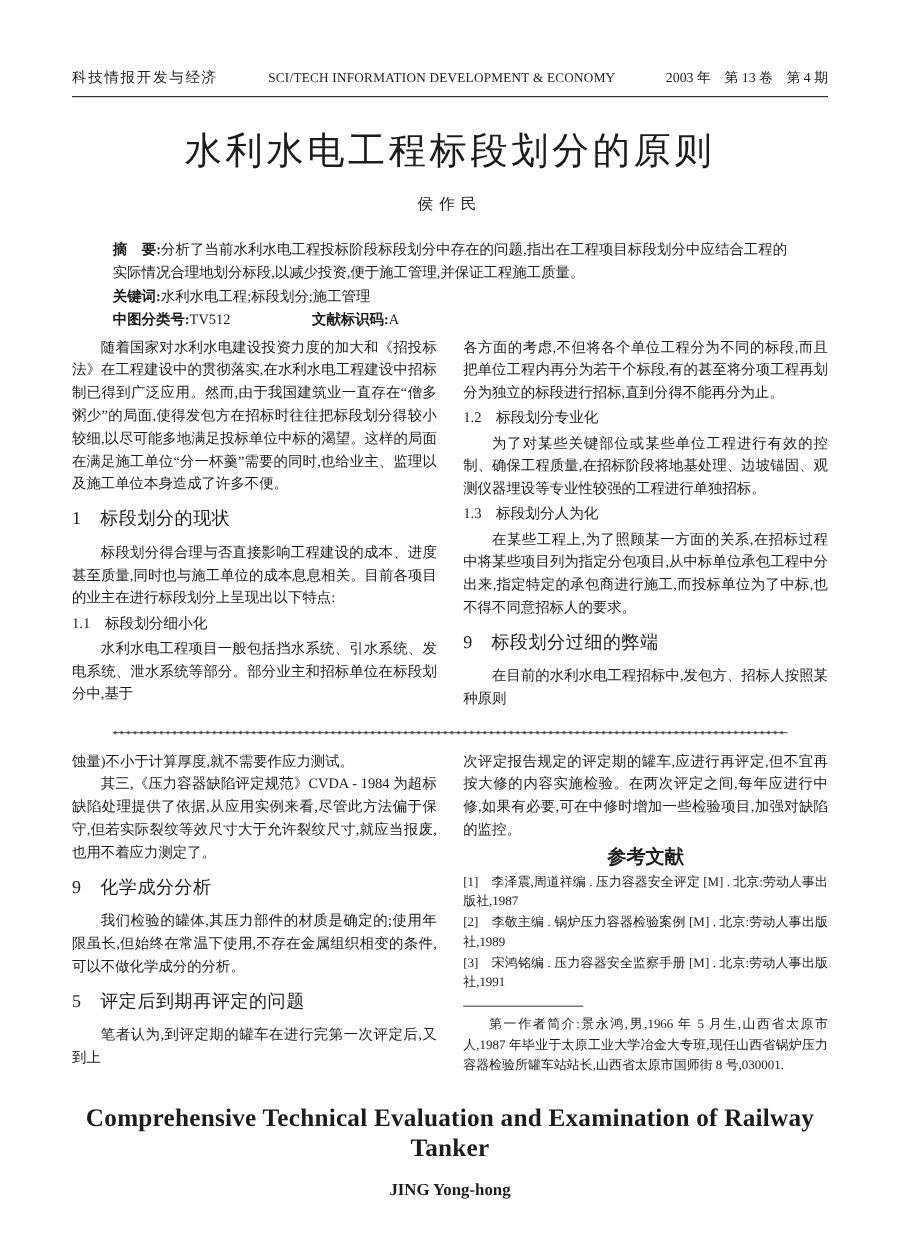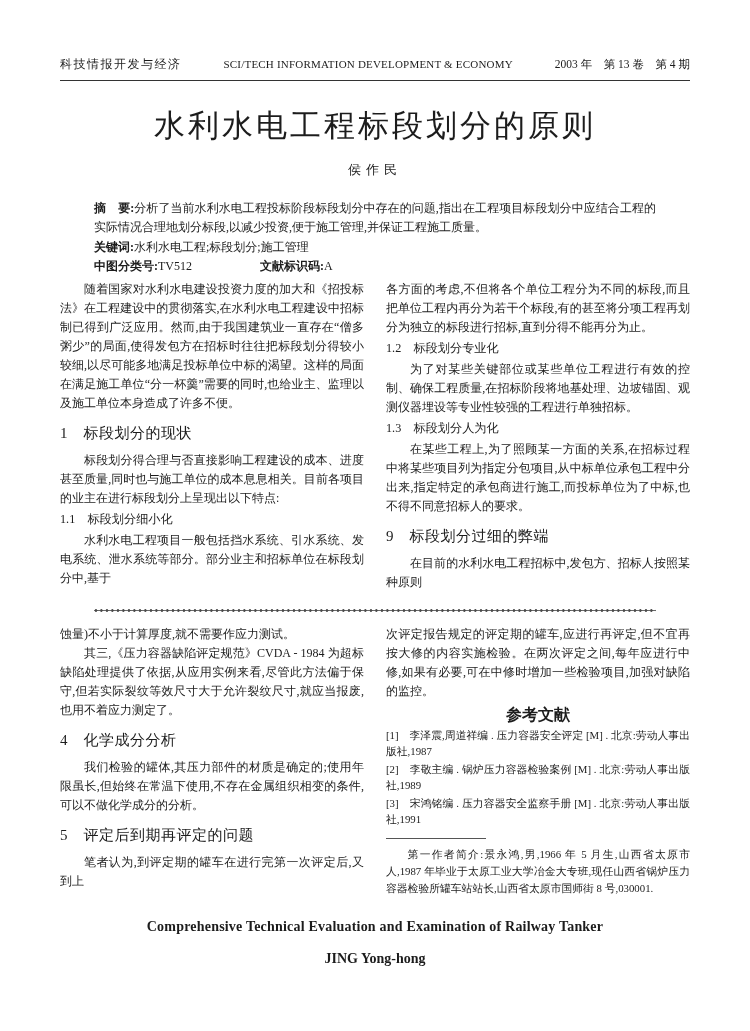--- a/index.html
+++ b/index.html
@@ -48,21 +48,21 @@
     background-repeat:repeat-x,repeat-x;
   }
 
   
   .refs-head{text-align:center;font-size:16px;font-weight:700;margin:4px 0 3px 0;}
   .ref-item{font-size:10.8px !important;line-height:16.5px !important;text-indent:0 !important;margin:1px 0 !important;}
   .bio-rule{width:100px;border:none;border-top:1px solid #555;margin:10px 0 7px 0;}
   .bio-text{font-size:10.8px !important;line-height:17px !important;}
 
   
-  .en-title{font-size:14px;font-weight:700;text-align:center;margin:22px 0 2px 0;letter-spacing:.2px;}
+  .en-title{font-size:21px;font-weight:700;text-align:center;margin:22px 0 2px 0;letter-spacing:.2px;}
   .en-author{font-size:14px;font-weight:700;text-align:center;margin:16px 0 14px 0;}
 </style>
 </head>
 <body>
 
 <div class="page">
 
   <div class="hdr-row1">
     <span class="journal-cn">科技情报开发与经济</span>
     <span class="journal-en">SCI/TECH INFORMATION DEVELOPMENT &amp; ECONOMY</span>
@@ -97,21 +97,21 @@
       <p>在目前的水利水电工程招标中,发包方、招标人按照某种原则</p>
     </div>
   </div>
 
   <div class="chain-divider"></div>
 
   <div class="columns" style="margin-top:0;justify-content:flex-end;">
     <div class="col">
       <p class="cont">蚀量)不小于计算厚度,就不需要作应力测试。</p>
       <p>其三,《压力容器缺陷评定规范》CVDA - 1984 为超标缺陷处理提供了依据,从应用实例来看,尽管此方法偏于保守,但若实际裂纹等效尺寸大于允许裂纹尺寸,就应当报废,也用不着应力测定了。</p>
-      <div class="sec-head">4　化学成分分析</div>
+      <div class="sec-head">9　化学成分分析</div>
       <p>我们检验的罐体,其压力部件的材质是确定的;使用年限虽长,但始终在常温下使用,不存在金属组织相变的条件,可以不做化学成分的分析。</p>
       <div class="sec-head">5　评定后到期再评定的问题</div>
       <p>笔者认为,到评定期的罐车在进行完第一次评定后,又到上</p>
     </div>
     <div class="col">
       <p class="cont">次评定报告规定的评定期的罐车,应进行再评定,但不宜再按大修的内容实施检验。在两次评定之间,每年应进行中修,如果有必要,可在中修时增加一些检验项目,加强对缺陷的监控。</p>
       <div class="refs-head">参考文献</div>
       <p class="cont ref-item">[1]　李泽震,周道祥编 . 压力容器安全评定 [M] . 北京:劳动人事出版社,1987</p>
       <p class="cont ref-item">[2]　李敬主编 . 锅炉压力容器检验案例 [M] . 北京:劳动人事出版社,1989</p>
       <p class="cont ref-item">[3]　宋鸿铭编 . 压力容器安全监察手册 [M] . 北京:劳动人事出版社,1991</p>

